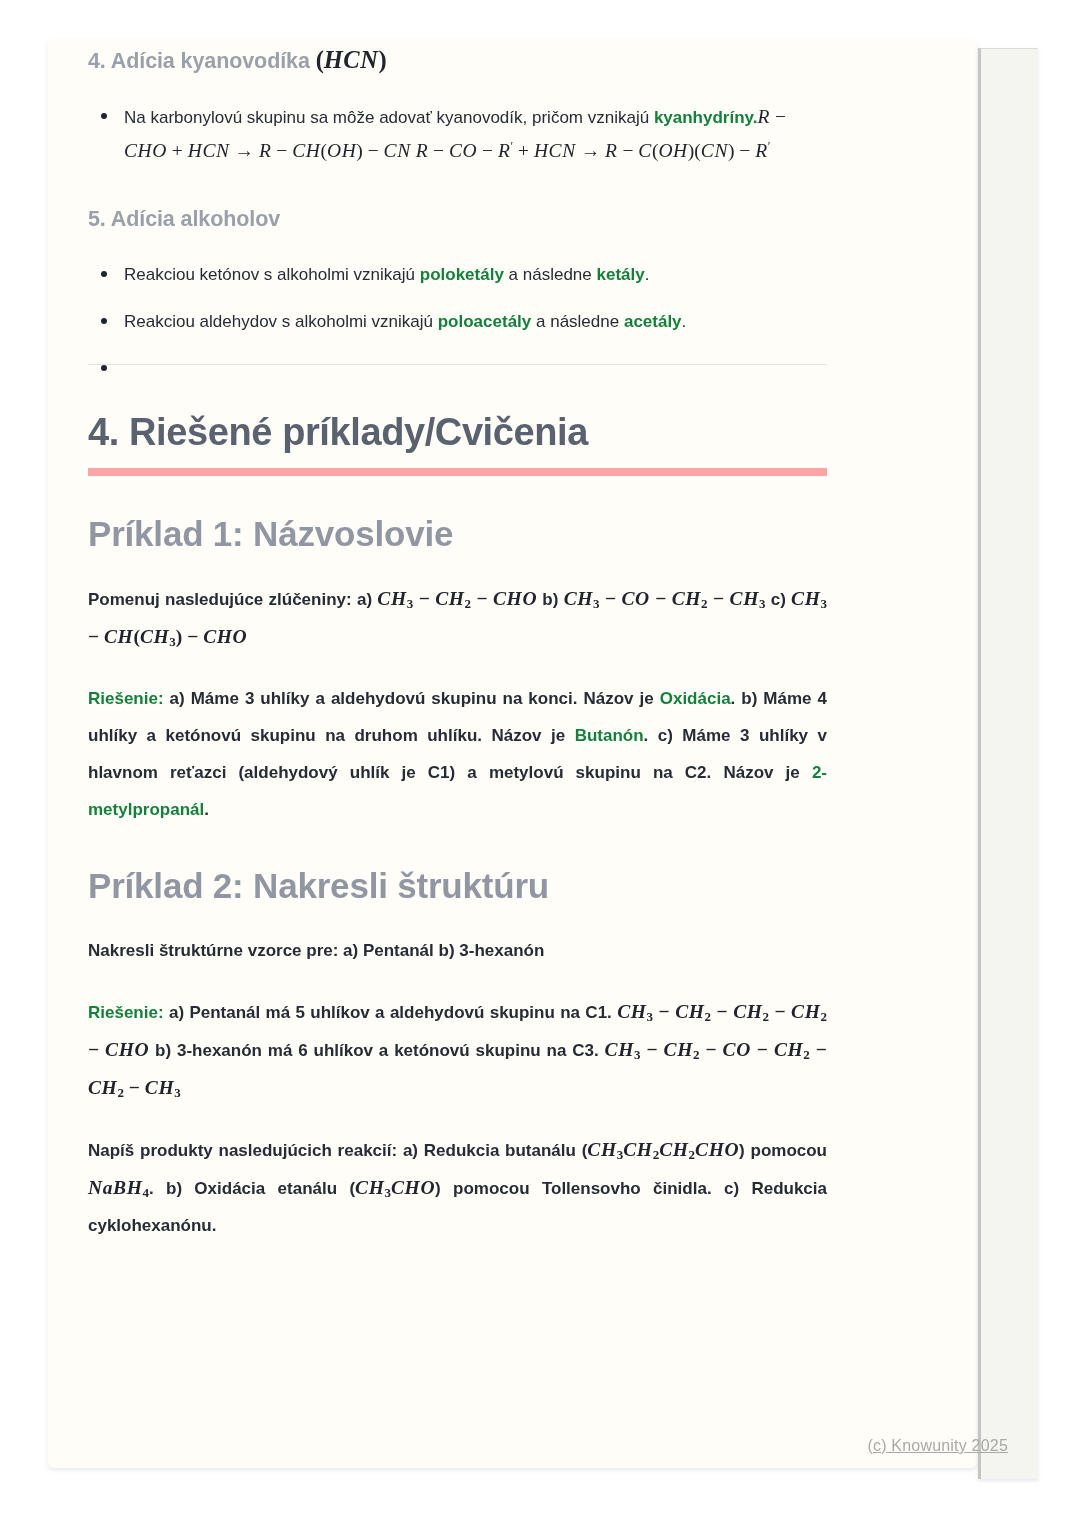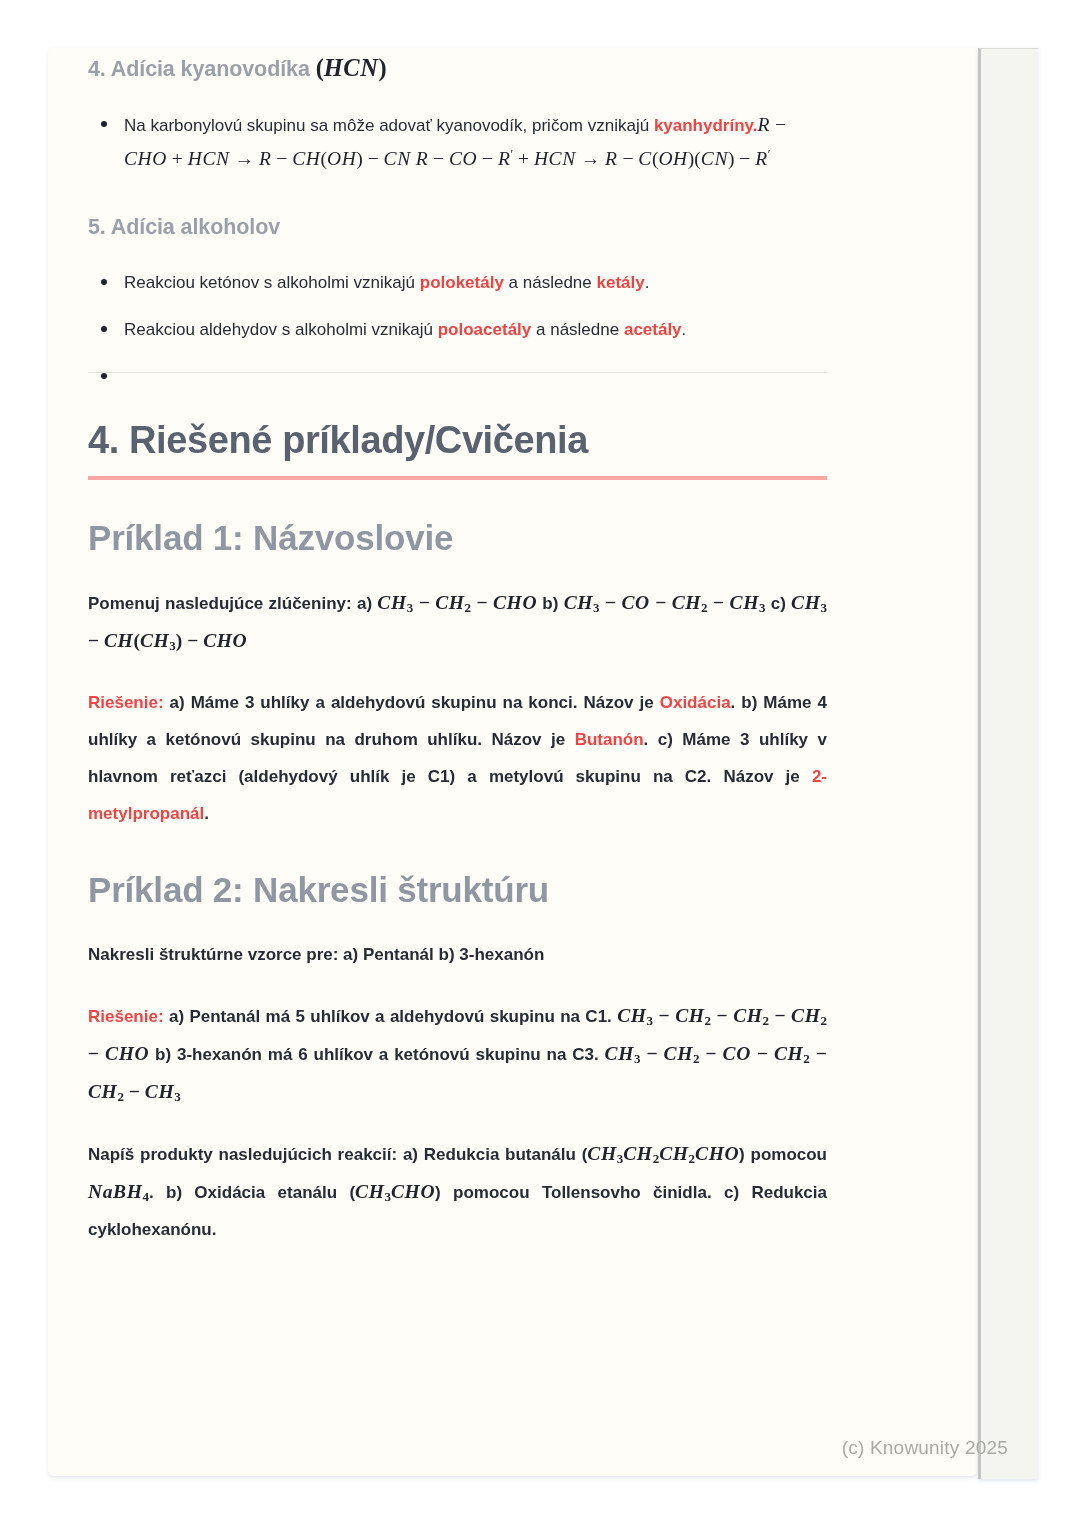--- a/index.html
+++ b/index.html
@@ -2,71 +2,71 @@
 <html><head>
 <meta charset="utf-8">
 <style>
   html,body{margin:0;padding:0;}
   body{
     width:1080px;height:1528px;position:relative;overflow:hidden;
     background:#ffffff;
     font-family:"Liberation Sans",sans-serif;
   }
   .page{
-    position:absolute;left:48px;top:48px;width:929px;height:1428px;
+    position:absolute;left:48px;top:40px;width:929px;height:1428px;
     background:#fffdf7;border-radius:6px;
     box-shadow:0 2px 4px rgba(90,110,140,.16);
   }
   .content{padding:4px 150px 0 40px;}
 
   h1,h2,h3,p,ul{font-family:"Liberation Sans",sans-serif;}
   h3{
     font-size:21.5px;font-weight:bold;color:#99a0aa;
     margin:38px 0 24px;letter-spacing:-0.1px;line-height:1.3;
   }
   .content > h3:first-child{margin-top:0;}
   h1{
     font-size:38px;font-weight:bold;color:#5a6270;
     margin:44px 0 16px;padding:0 0 12px;letter-spacing:-0.4px;line-height:1.25;
-    border-bottom:4px solid #fca5a5;
+    border-bottom:8px solid #fca5a5;
   }
   h2{
     font-size:35px;font-weight:bold;color:#9097a2;
     margin:36px 0 24px;letter-spacing:-0.2px;line-height:1.25;
   }
   p{
     font-size:17px;line-height:37px;color:#262c36;
     text-align:justify;margin:4px 0 24px;font-weight:bold;
   }
   ul{list-style:none;margin:0;padding:0;}
   li{
     position:relative;padding-left:36px;margin:0 0 14px;
     font-size:17px;line-height:33px;color:#262c36;
   }
   .dot{
     position:absolute;left:13px;top:13px;width:6px;height:6px;
     border-radius:50%;background:#1f242c;
   }
-  strong{color:#ef4444;}
+  strong{color:#15803d;}
   hr{border:none;border-top:1px solid #e4e4df;margin:26px 0 0;}
 
   .math{font-family:"Liberation Serif",serif;font-size:19.5px;color:#20242c;}
   .math i{letter-spacing:0.6px;}
   .math sub{font-size:13px;font-style:normal;letter-spacing:0;vertical-align:-3px;line-height:0;}
   .math .pr{font-size:12px;font-style:normal;vertical-align:7px;line-height:0;letter-spacing:0;}
   h3 .math{font-size:24.5px;}
 
   .next-page{
     position:absolute;left:978px;top:48px;width:57px;height:1430px;
     background:#f4f4f1;border-left:3px solid #c5c5c2;border-top:1px solid #dadad6;
     box-shadow:0 2px 4px rgba(90,110,140,.16);
   }
   .footer{
     position:absolute;top:1437px;right:72px;z-index:3;
-    font-size:19px;color:#a9a9a5;letter-spacing:0.2px;
+    font-size:16px;color:#a9a9a5;letter-spacing:0.2px;text-decoration:underline;
   }
 </style>
 </head>
 <body>
 
 <div class="page">
   <div class="content">
       <h3><span>4. Adícia kyanovodíka </span><span class="math">(<i>H</i><i>C</i><i>N</i>)</span></h3>
       <ul>
         <li><span class="dot"></span><span>Na karbonylovú skupinu sa môže adovať kyanovodík, pričom vznikajú </span><strong>kyanhydríny.</strong><span class="math"><i>R</i> − <i>C</i><i>H</i><i>O</i> + <i>H</i><i>C</i><i>N</i> → <i>R</i> − <i>C</i><i>H</i>(<i>O</i><i>H</i>) − <i>C</i><i>N</i> <i>R</i> − <i>C</i><i>O</i> − <i>R</i><sup class="pr">′</sup> + <i>H</i><i>C</i><i>N</i> → <i>R</i> − <i>C</i>(<i>O</i><i>H</i>)(<i>C</i><i>N</i>) − <i>R</i><sup class="pr">′</sup></span></li>

